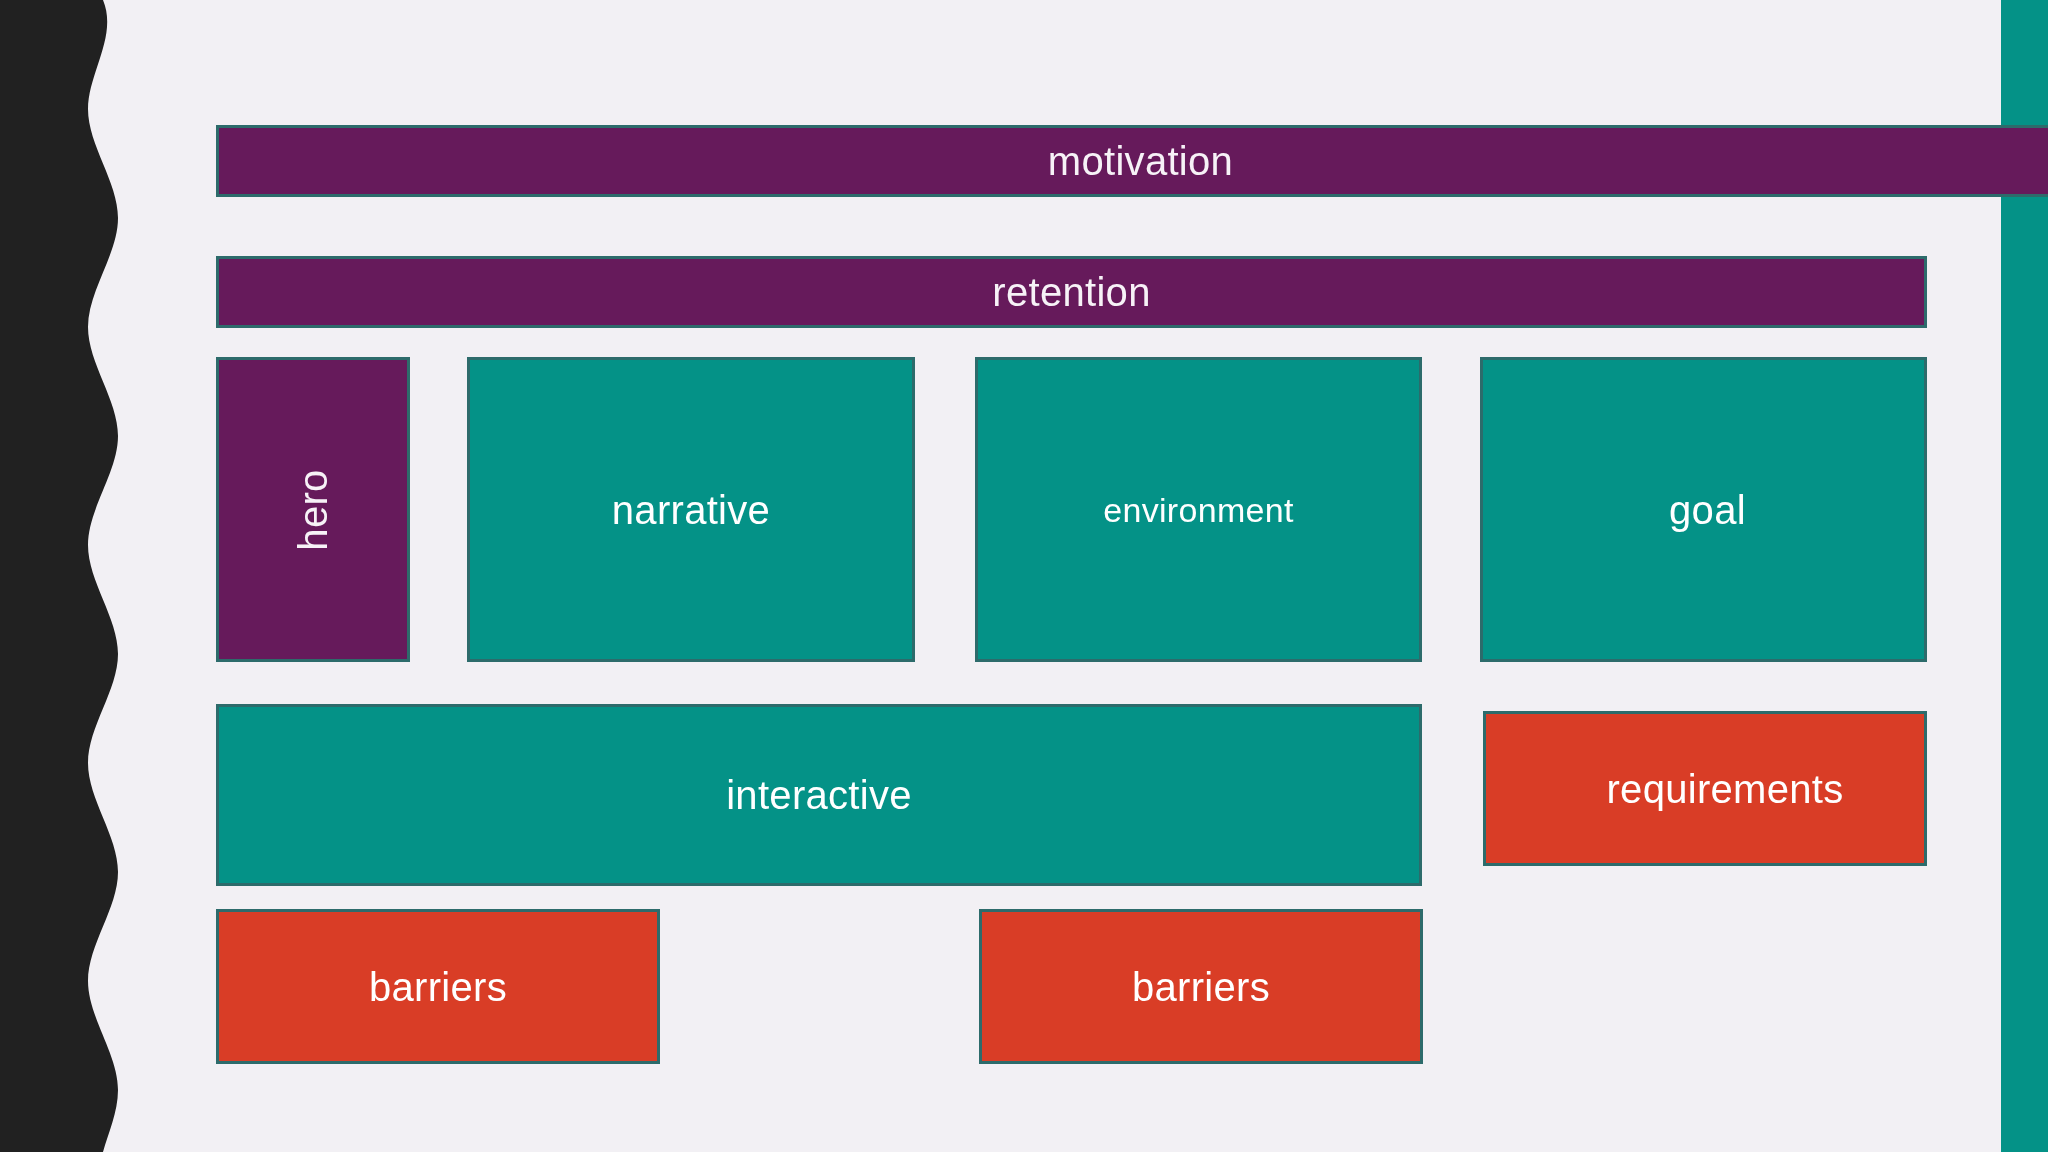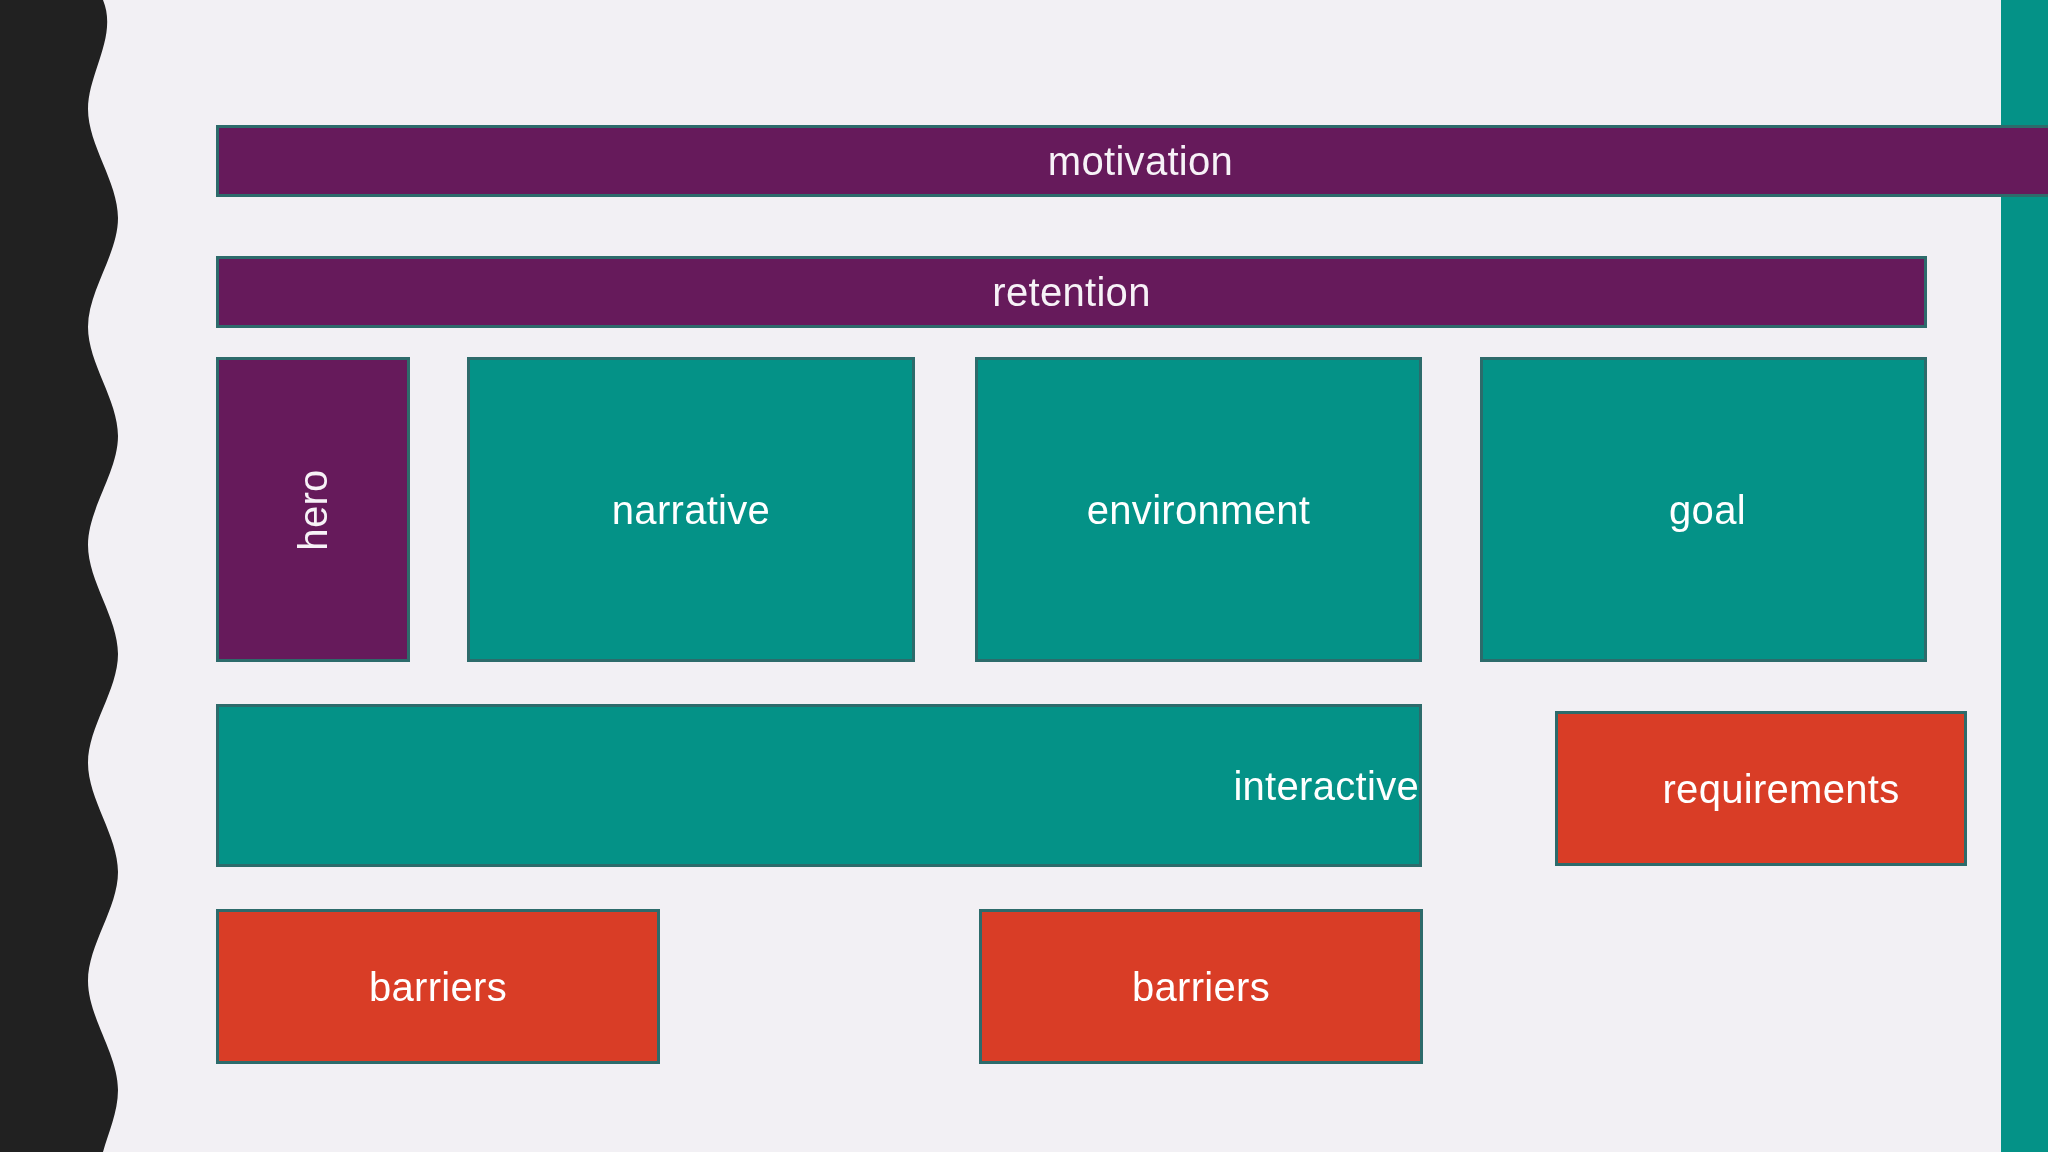--- a/index.html
+++ b/index.html
@@ -98,32 +98,32 @@
 
   <div class="block fill-purple" style="left:216px; top:357px; width:194px; height:305px;">
     <span class="label txt-light rot" style="font-size:40px;">hero</span>
   </div>
 
   <div class="block fill-teal" style="left:467px; top:357px; width:448px; height:305px;">
     <span class="label txt-dark" style="font-size:40px;">narrative</span>
   </div>
 
   <div class="block fill-teal" style="left:975px; top:357px; width:447px; height:305px;">
-    <span class="label txt-dark" style="font-size:40px;">environment</span>
+    <span class="label txt-dark" style="font-size:34px;">environment</span>
   </div>
 
   <div class="block fill-teal" style="left:1480px; top:357px; width:447px; height:305px;padding-left:8px;">
     <span class="label txt-dark" style="font-size:40px;">goal</span>
   </div>
 
-  <div class="block fill-teal" style="left:216px; top:704px; width:1206px; height:163px;justify-content:flex-end;">
+  <div class="block fill-teal" style="left:216px; top:704px; width:1206px; height:182px;">
     <span class="label txt-dark" style="font-size:40px;">interactive</span>
   </div>
 
-  <div class="block fill-red" style="left:1555px; top:711px; width:412px; height:155px;padding-left:40px;">
+  <div class="block fill-red" style="left:1483px; top:711px; width:444px; height:155px;padding-left:40px;">
     <span class="label txt-dark" style="font-size:40px;">requirements</span>
   </div>
 
   <div class="block fill-red" style="left:216px; top:909px; width:444px; height:155px;">
     <span class="label txt-dark" style="font-size:40px;">barriers</span>
   </div>
 
   <div class="block fill-red" style="left:979px; top:909px; width:444px; height:155px;">
     <span class="label txt-dark" style="font-size:40px;">barriers</span>
   </div>

